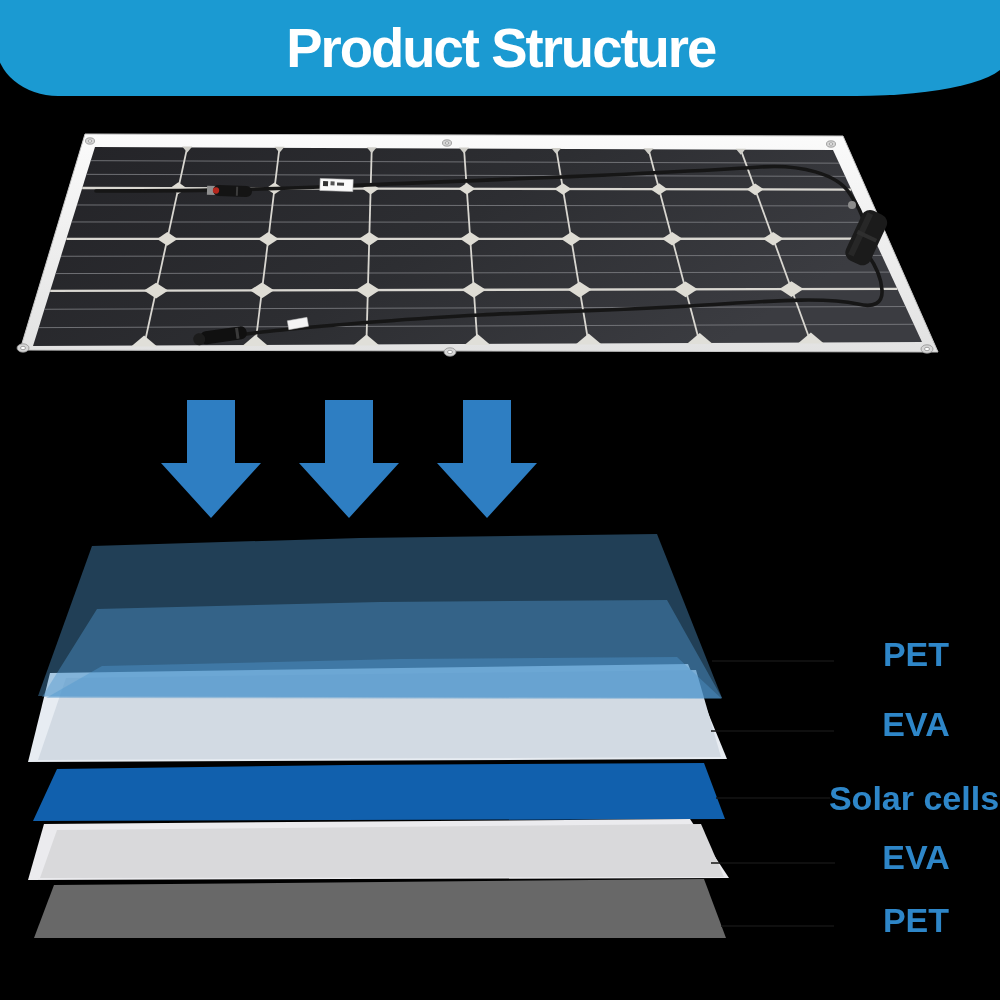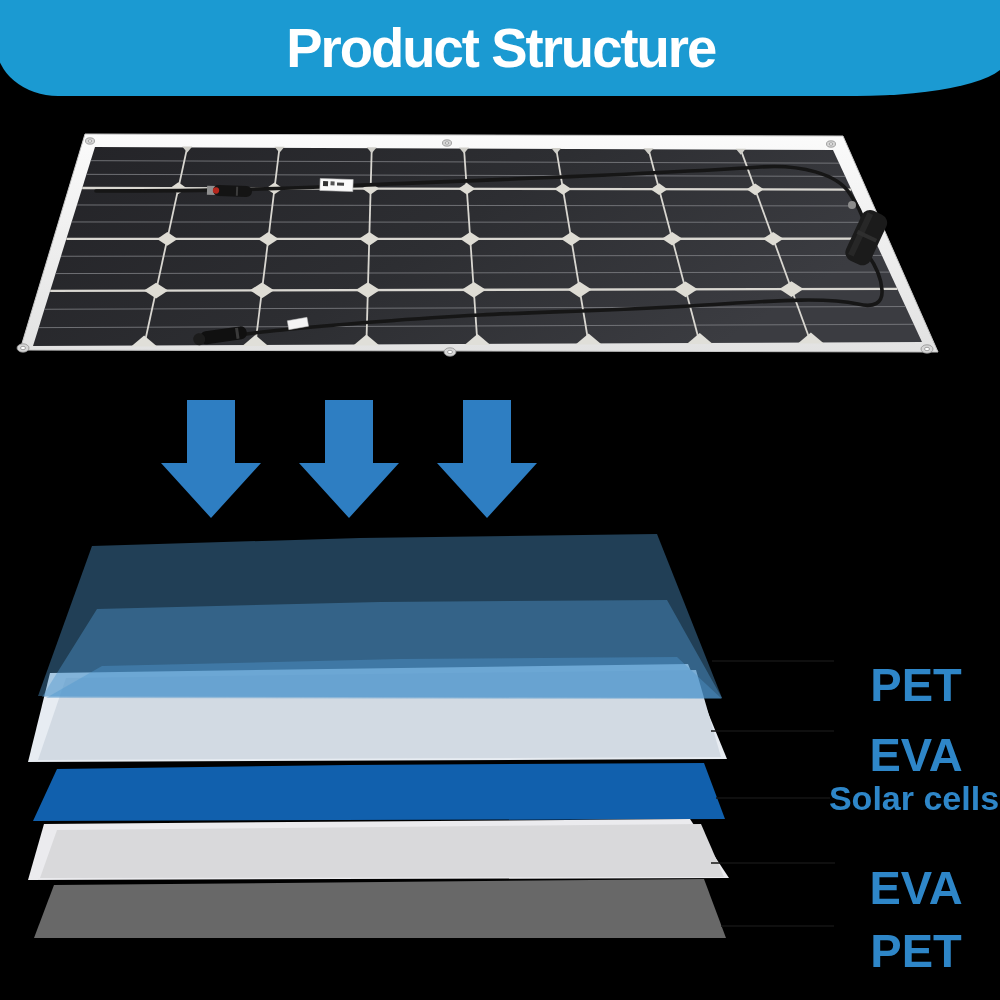--- a/index.html
+++ b/index.html
@@ -5,21 +5,21 @@
   html,body{margin:0;padding:0;background:#fff;}
   .stage{position:relative;width:1000px;height:1000px;background:#000000;overflow:hidden;
          font-family:"Liberation Sans",sans-serif;}
   .banner{position:absolute;top:0;left:-4px;width:1010px;height:96px;
           border-radius:0 0 150px 62px / 0 0 36px 52px;
           display:flex;align-items:center;justify-content:center;z-index:3;}
   .banner-title{color:#ffffff;font-size:55px;font-weight:700;letter-spacing:-2px;
                 transform:scaleX(0.99);white-space:nowrap;}
   svg.scene{position:absolute;left:0;top:0;z-index:1;}
   .layer-label{position:absolute;z-index:2;font-weight:700;text-align:center;line-height:1.0;}
-  .lbl-big{font-size:47px;width:160px;margin-top:24px;}
+  .lbl-big{font-size:34px;width:160px;}
   .lbl-small{font-size:34px;width:176px;}
 </style>
 </head>
 <body>
 
 <div class="stage">
 
   <div class="banner" style="background: rgb(27, 154, 210);">
     <div class="banner-title">Product Structure</div>
   </div>

